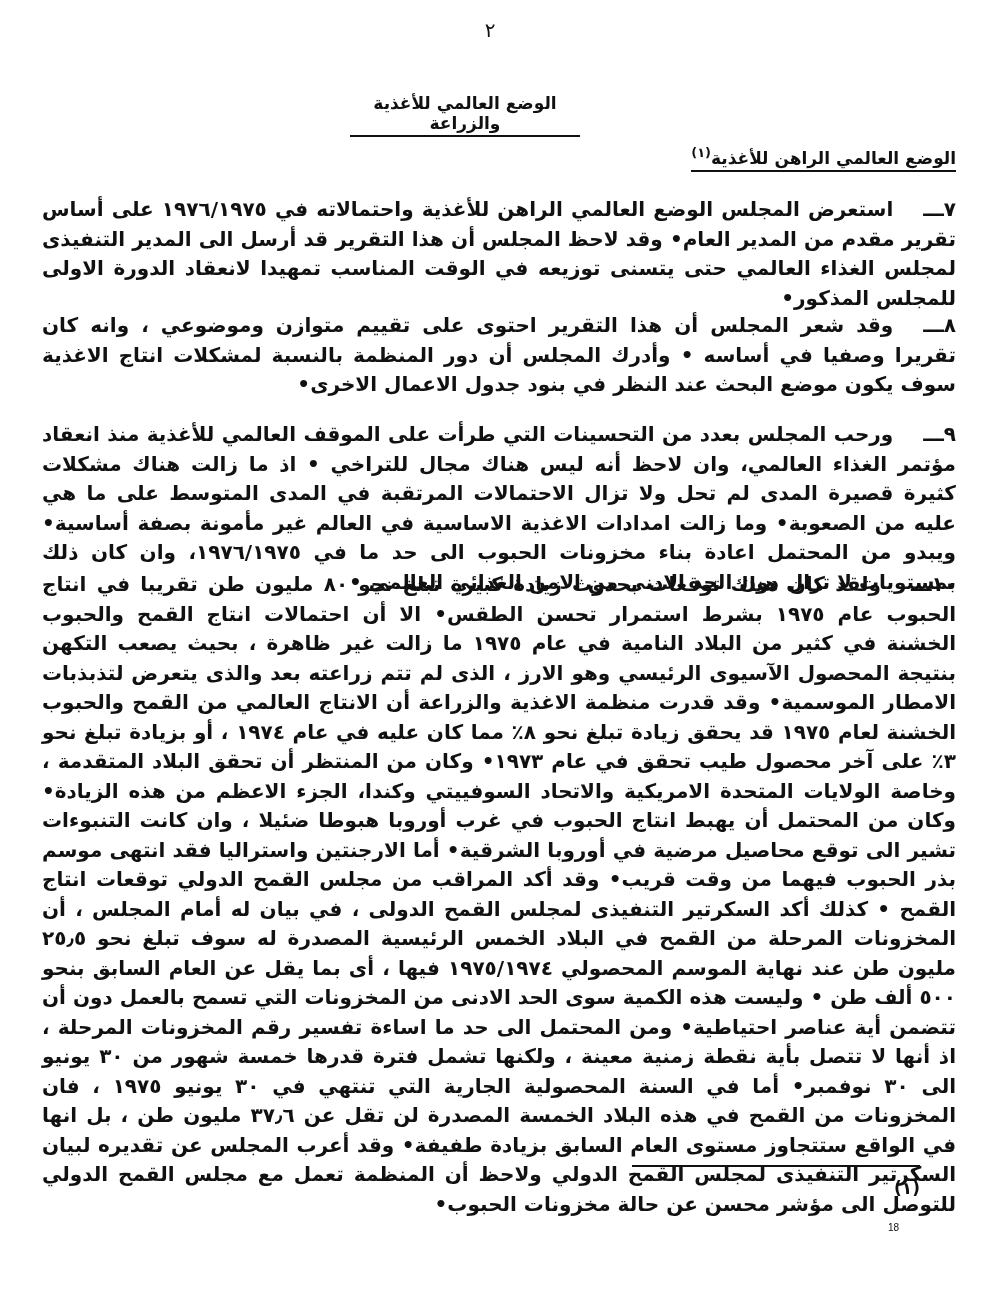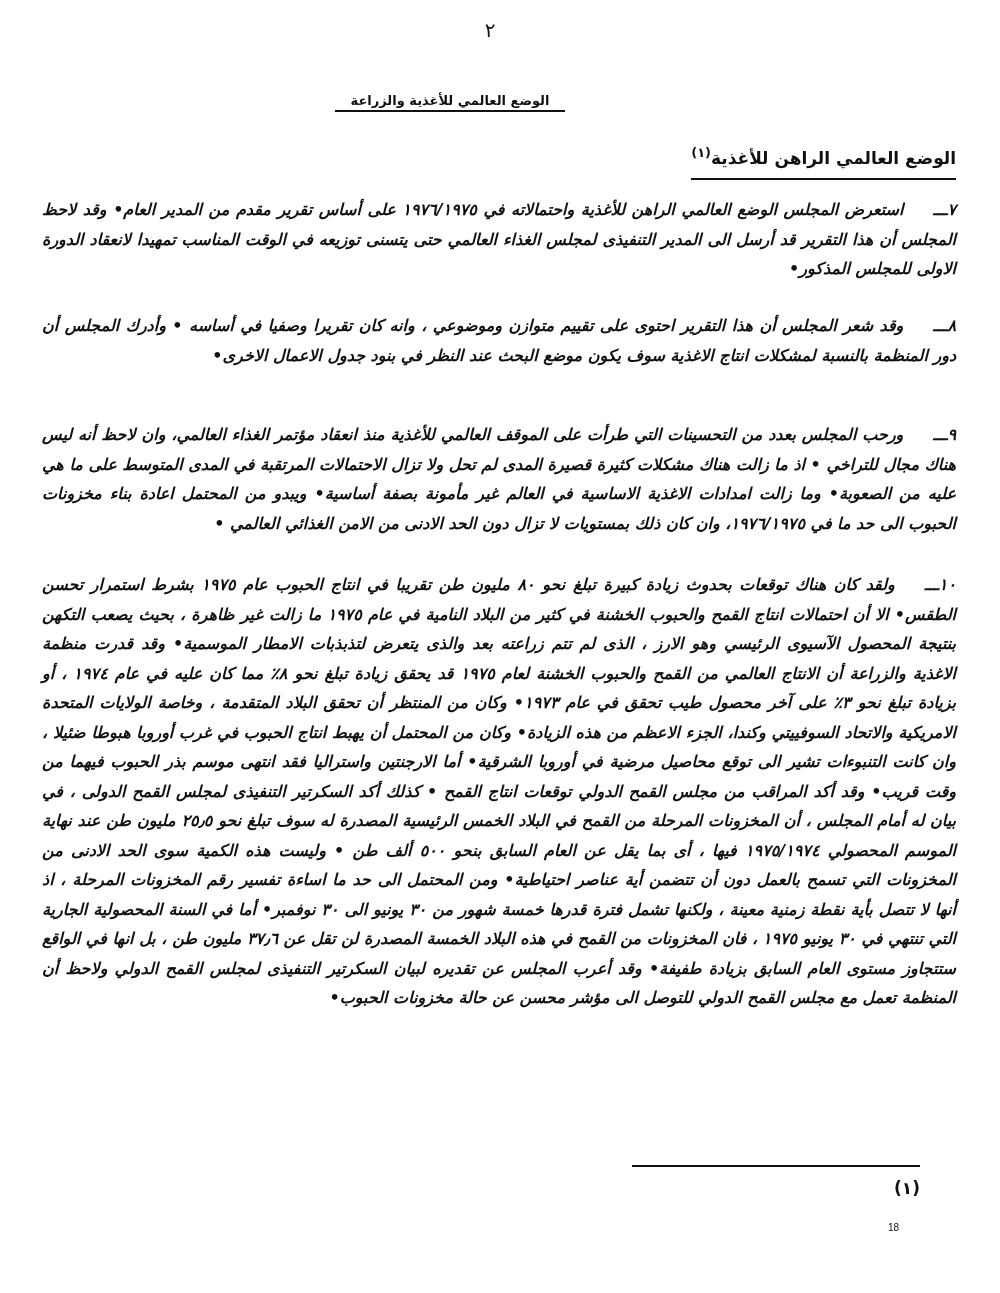--- a/index.html
+++ b/index.html
@@ -6,35 +6,34 @@
   body {
     width: 1000px; height: 1293px; position: relative; overflow: hidden;
     color: #111111;
     font-family: "DejaVu Sans", sans-serif;
   }
   .page-number-top {
     position: absolute; top: 18px; left: 480px; width: 20px; text-align: center;
     font-size: 20px;
   }
   .main-title {
-    position: absolute; top: 93px; left: 335px; width: 230px; direction: rtl; text-align: center;
-    font-size: 13px; font-weight: bold;
+    position: absolute; top: 93px; left: 350px; width: 230px; direction: rtl; text-align: center;
+    font-size: 17px; font-weight: bold;
     border-bottom: 2px solid #111; padding-bottom: 2px;
   }
   .section-title {
     position: absolute; top: 145px; right: 44px; direction: rtl; text-align: right;
     font-size: 17px; font-weight: bold;
-    border-bottom: 2px solid #111; padding-bottom: 10px;
+    border-bottom: 2px solid #111; padding-bottom: 2px;
   }
   .section-title sup { font-size: 13px; font-weight: bold; }
   .body-text {
     position: absolute; left: 42px; right: 44px; direction: rtl;
-    font-size: 16px; font-weight: bold; text-align: justify;
+    font-size: 20px; font-weight: bold; text-align: justify;
     text-align-last: right;
-    font-style: italic;
   }
   .para { margin: 0; line-height: 29.5px; }
   .para .num { display: inline-block; margin-left: 30px; }
   #p7 { top: 195px; }
   #p8 { top: 311px; }
   #p9 { top: 388px; margin-top: 32px; }
   #p10 { top: 570px; }
   .rule-footnote {
     position: absolute; top: 1165px; left: 632px; width: 288px;
     border-top: 2px solid #111;

